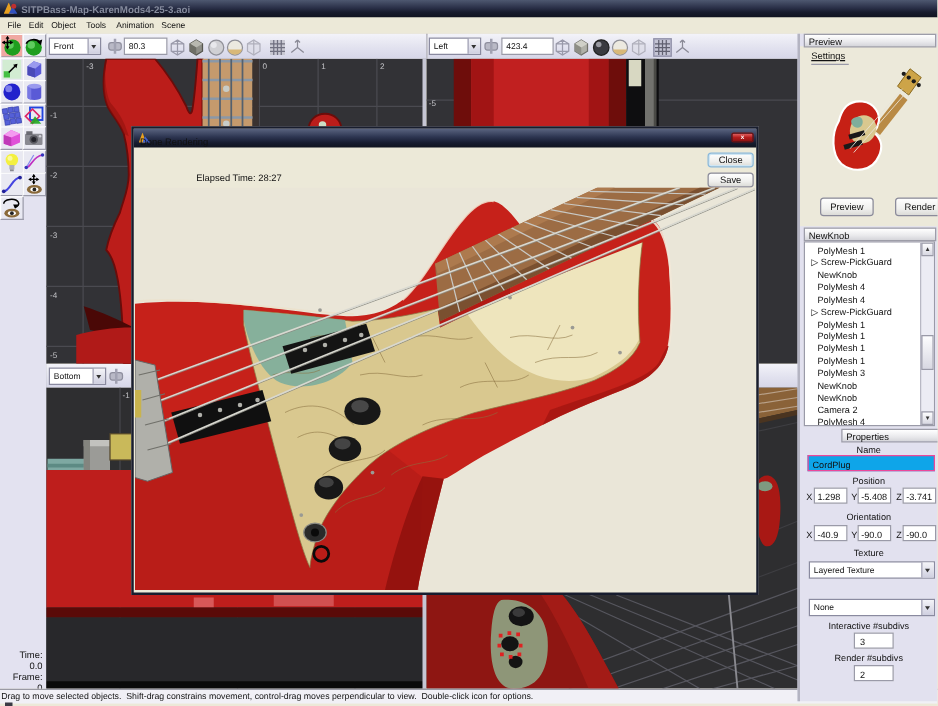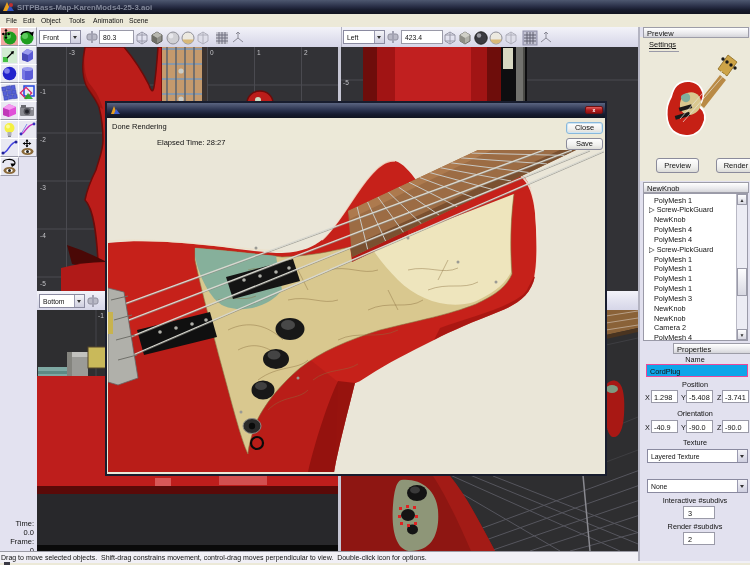--- a/index.html
+++ b/index.html
@@ -367,21 +367,21 @@
 <div class="abs" style="left:4px;top:562px;width:6px;height:3px;background:#3a3a44;"></div>
 
 <div class="abs" style="left:105px;top:101px;width:498px;height:371px;background:#ece9d8;border:2px solid #181d2e;">
  <div class="abs" style="left:0;top:0;width:498px;height:15px;background:linear-gradient(#5a6480,#2c3450 45%,#171c30 75%,#10141f);">
   <svg class="abs" style="left:4px;top:3px" width="9" height="9" viewBox="0 0 9 9">
         <polygon points="0,8 3,0 6,8" fill="#e8a020"></polygon>
         <polygon points="3,8 5,3 9,8" fill="#4060d0"></polygon>
       </svg>
   <div class="abs" style="left:478px;top:3px;width:16px;height:6px;background:linear-gradient(#e06060,#b41c1c 50%,#8e1212);border:1px solid #701010;border-radius:2px;color:#fff;font-size:5px;font-weight:bold;text-align:center;line-height:6px;">x</div>
  </div>
- <div class="abs" style="left:5px;top:19px;font-size:7.5px;color:#111;">Done Rendering</div>
+ <div class="abs" style="left:5px;top:6px;font-size:7.5px;color:#111;">Done Rendering</div>
  <div class="abs" style="left:5px;top:35px;font-size:7.5px;color:#111;padding-left:45px;">Elapsed Time: 28:27</div>
  <div class="btn" style="left:459px;top:19px;width:35px;height:10px;line-height:10px;border:1px solid #88b8dc;box-shadow:0 0 0 1px #cfe6f4 inset;">Close</div>
  <div class="btn" style="left:459px;top:35px;width:35px;height:10px;line-height:10px;">Save</div>
  <svg class="abs" style="left:1px;top:47px" width="496" height="322" viewBox="0 0 496 322">
   <rect width="496" height="322" fill="#eae6d8"></rect>
 
   <path d="M0,93 C40,89 80,93 122,98 C145,101 162,103 174,103 C196,102 206,96 214,90 C232,74 246,44 262,26 C272,14 280,10 287,11 C295,13 302,22 309,31 C313,36 317,40 321,45 L330,52 C350,42 380,31 412,24 C420,28 425,40 427,60 C429,90 430,110 427,126 C423,146 408,155 390,162 C365,172 345,180 326,190 C300,203 280,213 260,226 C252,231 249,233 247,233 C240,261 231,295 226,322 L0,322 z" fill="#c6211a"></path>
   <path d="M0,91 C45,88 90,94 124,97 C150,100 166,101 175,101" fill="none" stroke="#ecdfc8" stroke-width="1.4" opacity=".7"></path>
   <path d="M214,90 C232,74 246,44 262,26 C272,14 280,10 287,11" fill="none" stroke="#f0e3d0" stroke-width="1.6" opacity=".85"></path>
   <path d="M0,190 140,160 230,232 227,322 0,322z" fill="#8e1210" opacity=".22"></path>

